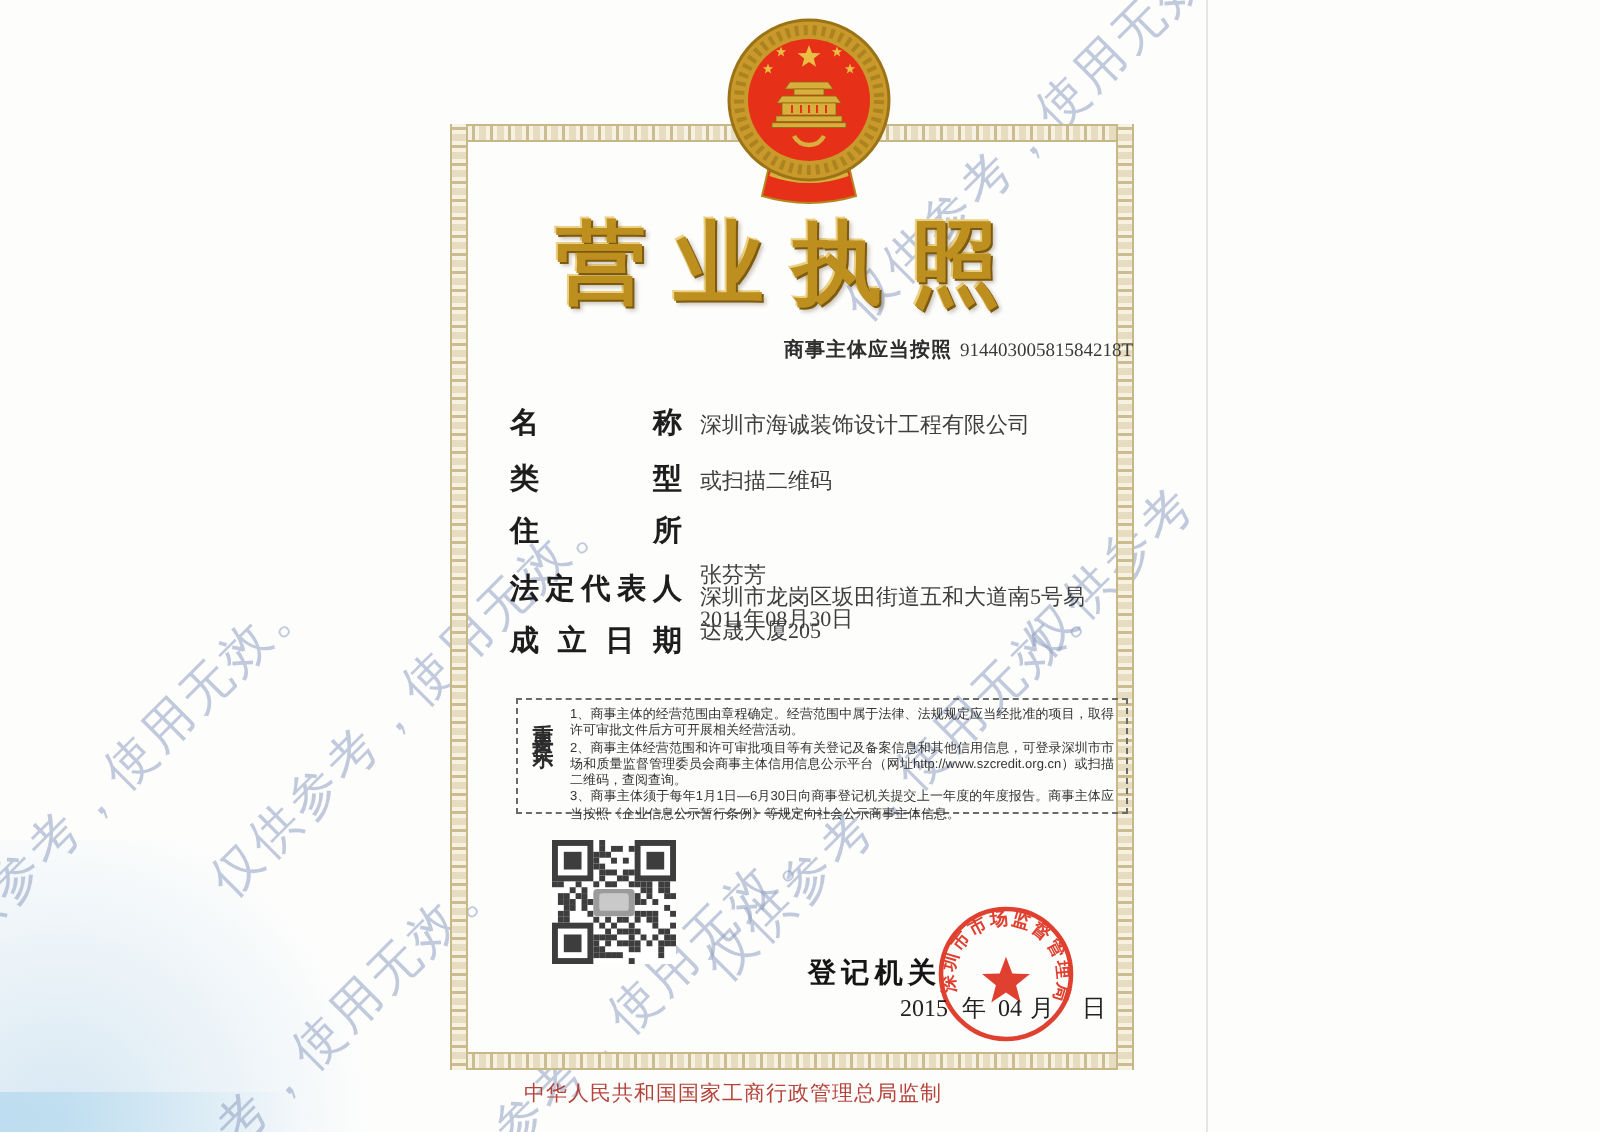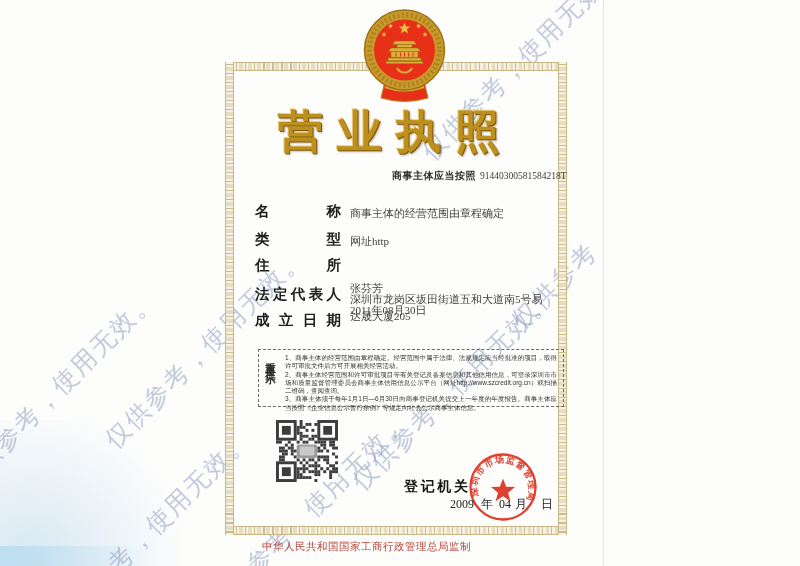--- a/index.html
+++ b/index.html
@@ -134,29 +134,29 @@
   <div class="credit-line">
     <span class="lbl">商事主体应当按照</span><span class="val">91440300581584218T</span>
   </div>
 
   <div class="fld" style="left:255px;top:202px;">
     <div class="jlabel">
         <span>名</span>
         <span>称</span>
       </div>
   </div>
-  <div class="fld fval" style="left:350px;top:205px;">商事主体的经营范围由章程确定</div>
+  <div class="fld fval" style="left:350px;top:205px;">深圳市海诚装饰设计工程有限公司</div>
 
   <div class="fld" style="left:255px;top:230px;">
     <div class="jlabel">
         <span>类</span>
         <span>型</span>
       </div>
   </div>
-  <div class="fld fval" style="left:350px;top:233px;">网址http</div>
+  <div class="fld fval" style="left:350px;top:233px;">或扫描二维码</div>
 
   <div class="fld" style="left:255px;top:256px;">
     <div class="jlabel">
         <span>住</span>
         <span>所</span>
       </div>
   </div>
   <div class="fld fval addr" style="left:350px;top:258px;margin-top:33px;">深圳市龙岗区坂田街道五和大道南5号易达晟大厦205</div>
 
   <div class="fld" style="left:255px;top:285px;">
@@ -324,21 +324,21 @@
       </svg></div>
 
   <div class="reg-label jlabel" style="width:64px;">
       <span>登</span>
       <span>记</span>
       <span>机</span>
       <span>关</span>
     </div>
 
   <div class="reg-date">
-    <span class="num">2009</span><span class="u1">年</span><span class="num">04</span><span class="u2">月</span><span>日</span>
+    <span class="num">2015</span><span class="u1">年</span><span class="num">04</span><span class="u2">月</span><span>日</span>
   </div>
 
   <svg class="seal" viewBox="0 0 74 74">
     <circle cx="37" cy="37" r="32.5" fill="none" stroke="#df2f1d" stroke-width="2.3"></circle>
     <path id="sealArc" d="M 12.5,47 A 26,26 0 1 1 61.5,47" fill="none"></path>
     <text font-size="9" fill="#df2f1d" letter-spacing="1.2" font-weight="bold">
       <textPath href="#sealArc" startOffset="1">深圳市市场监督管理局</textPath>
     </text>
     <use href="#st" transform="translate(37,41) scale(2.1)" fill="#df2f1d"></use>
   </svg>

